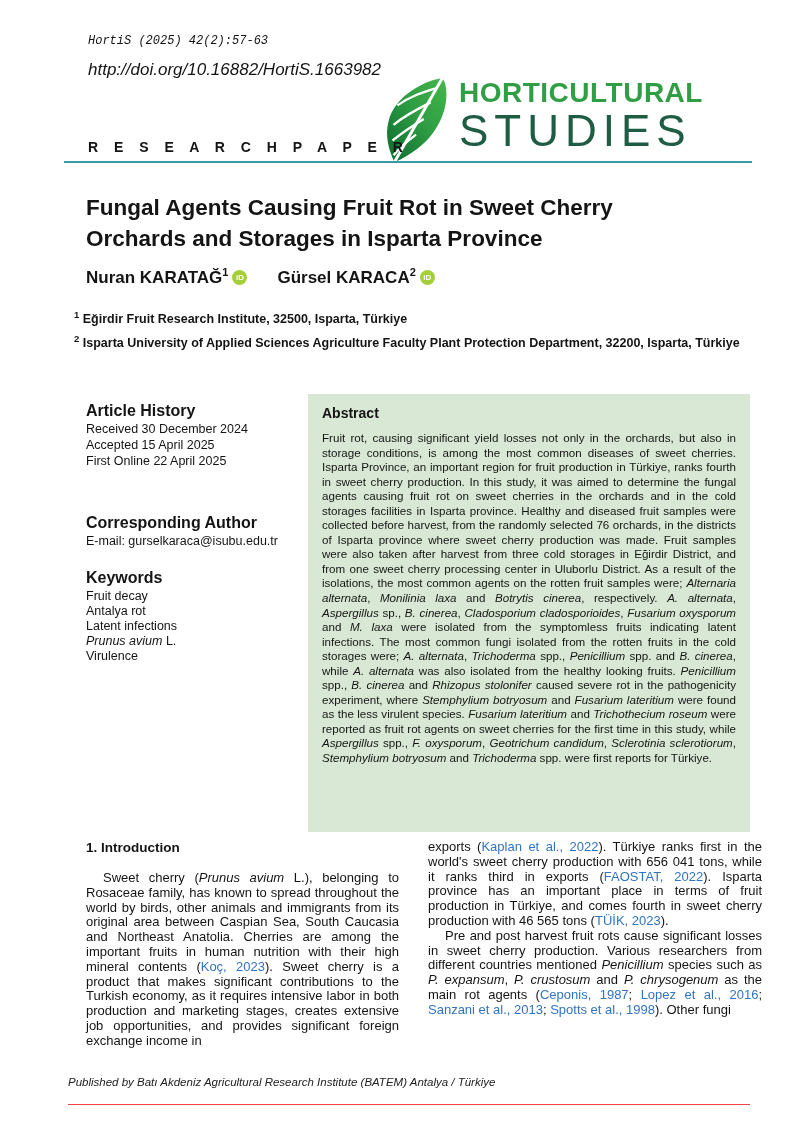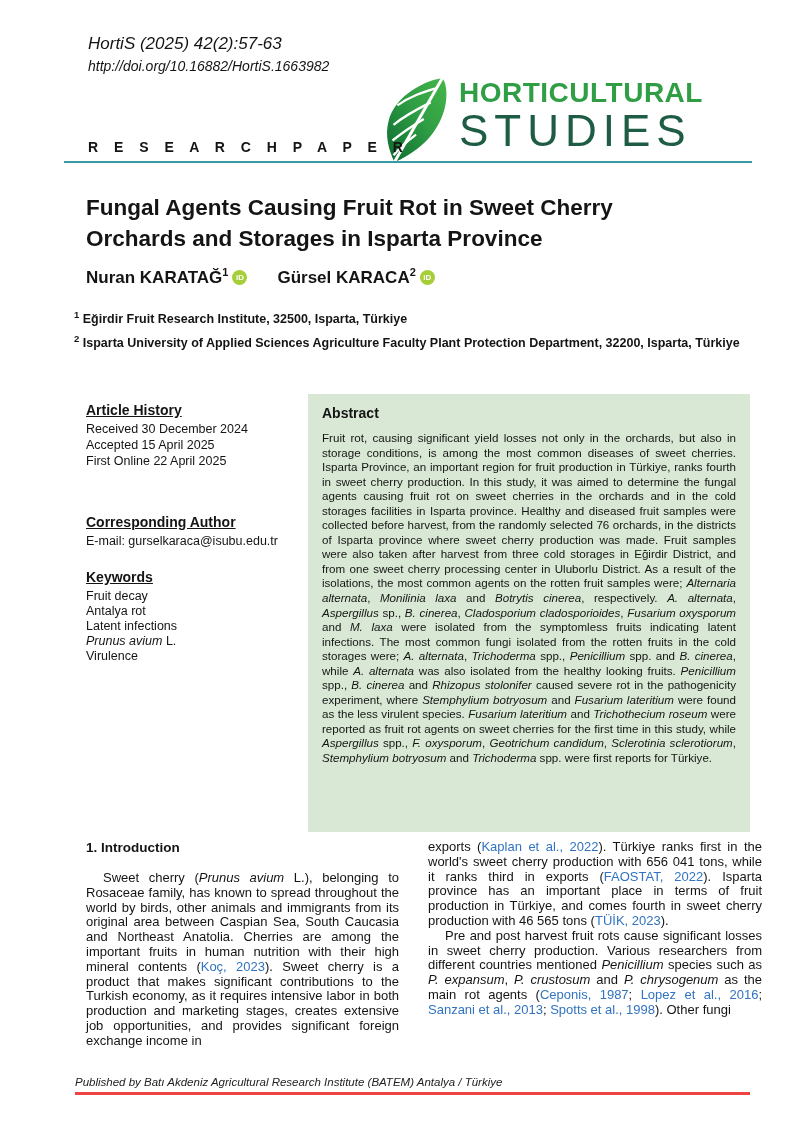--- a/index.html
+++ b/index.html
@@ -5,22 +5,22 @@
   :root{
     --accent-green:#2f9e44; --logo-dark:#1e5c44; --rule-teal:#3a9aa3;
     --abstract-bg:#d9e8d4; --link-blue:#3173c0; --orcid-green:#a6ce39;
   }
   *{box-sizing:border-box;}
   html,body{margin:0;padding:0;background:#888;}
   .page{position:relative;width:800px;height:1131px;margin:0 auto;background:#fff;
         font-family:"Liberation Sans","DejaVu Sans",sans-serif;color:#141414;overflow:hidden;}
 
   .masthead{position:absolute;top:34px;left:88px;font-style:italic;}
-  .journal-ref{font-size:17px;}
-  .doi{font-size:14px;margin-top:4px;}
+  .journal-ref{font-size:12px;font-family:Liberation Mono, monospace;}
+  .doi{font-size:17px;margin-top:12px;}
 
   .logo{position:absolute;top:76px;left:380px;display:flex;gap:7px;}
   .leaf{width:72px;height:88px;flex:0 0 72px;}
   .logo-text{display:flex;flex-direction:column;}
   .logo-line1{font-size:28px;font-weight:800;color:var(--accent-green);letter-spacing:.5px;line-height:30px;margin-top:2px;}
   .logo-line2{font-size:44px;font-weight:400;color:var(--logo-dark);letter-spacing:6px;line-height:48px;margin-top:-1px;white-space:nowrap;}
 
   .paper-type{position:absolute;top:139px;left:88px;font-size:14px;font-weight:bold;letter-spacing:6px;}
   .rule-teal{position:absolute;top:161px;left:64px;right:48px;height:2px;background:var(--rule-teal);}
 
@@ -30,41 +30,41 @@
   .authors sup{font-size:11px;}
   .orcid{display:inline-flex;width:15px;height:15px;border-radius:50%;background:var(--orcid-green);
          color:#fff;font-size:8px;font-weight:bold;font-style:normal;align-items:center;justify-content:center;
          margin-left:4px;position:relative;top:-3px;}
 
   .affiliations{position:absolute;top:305px;left:74px;right:50px;font-size:12.5px;line-height:19px;text-align:justify;font-weight:bold;}
   .affil sup{font-size:9.5px;}
 
   .info-row{position:absolute;top:394px;left:86px;right:50px;display:flex;align-items:flex-start;}
   .sidebar{flex:0 0 199px;width:199px;padding-top:9px;font-size:12.5px;line-height:14.5px;}
-  .sidebar h4{font-size:14px;margin:0 0 4px 0;line-height:15px;text-decoration:underline;}
+  .sidebar h4{font-size:16px;margin:0 0 4px 0;line-height:15px;}
   .sb-item{margin:0 0 1.5px 0;}
   .mt-ca{margin-top:46px !important;}
   .mt-kw{margin-top:22px !important;}
   .kw{line-height:15px;}
 
   .abstract-box{flex:1;margin-left:23px;background:var(--abstract-bg);padding:11px 14px 12px;min-height:438px;}
   .abstract-box h3{font-size:14px;font-weight:bold;margin:0 0 10px 0;}
   .abstract-box p{margin:0;font-size:11.6px;line-height:14.55px;text-align:justify;}
 
   .body-cols{position:absolute;top:840px;left:86px;right:38px;display:flex;gap:29px;}
   .col-left{flex:0 0 313px;width:313px;}
   .col-right{flex:1;}
   .section-heading{font-size:13.5px;font-weight:bold;margin:0 0 16px 0;}
   .para{font-size:13px;line-height:14.8px;text-align:justify;margin:0;}
   .para.indent{text-indent:17px;}
 
   .seg-i{font-style:italic;}
   .seg-l{color:var(--link-blue);}
 
-  .footer{position:absolute;top:1076px;left:75px;right:50px;border-bottom:3px solid #ef4444;padding-bottom:4px;}
+  .footer{position:absolute;top:1076px;left:68px;right:50px;border-bottom:1px solid #ef4444;padding-bottom:16px;}
   .footer-text{font-style:italic;font-size:11.5px;color:#222;}
 </style>
 </head>
 <body>
 
 <div class="page">
 
   <header class="masthead">
     <div class="journal-ref">HortiS (2025) 42(2):57-63</div>
     <div class="doi">http://doi.org/10.16882/HortiS.1663982</div>

